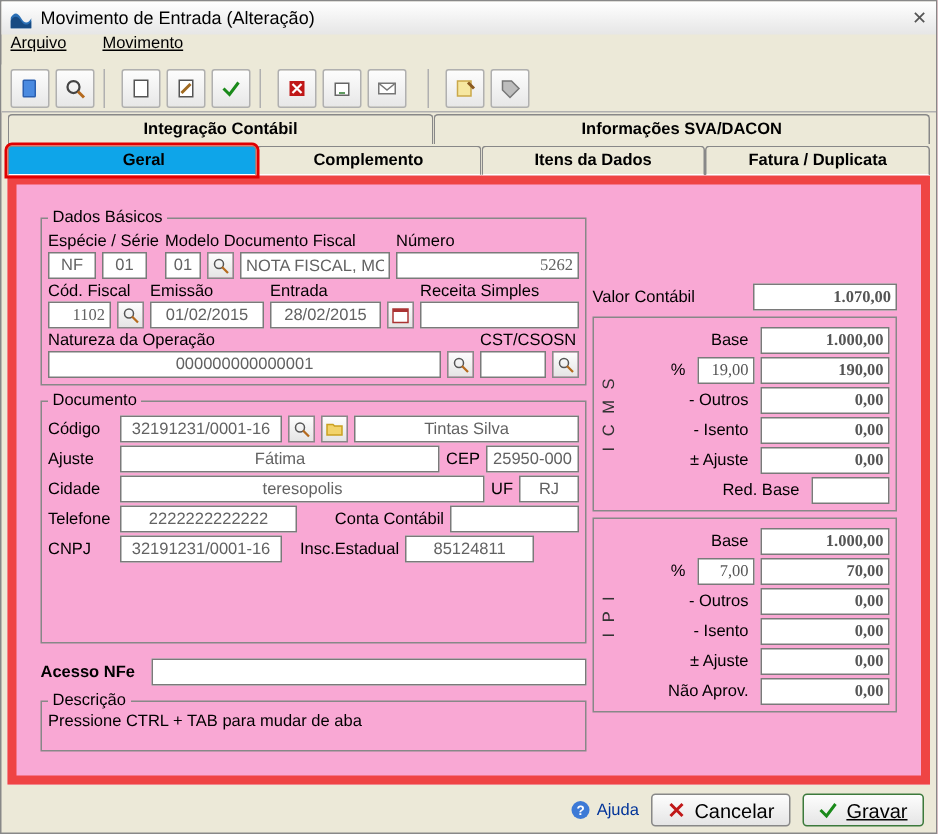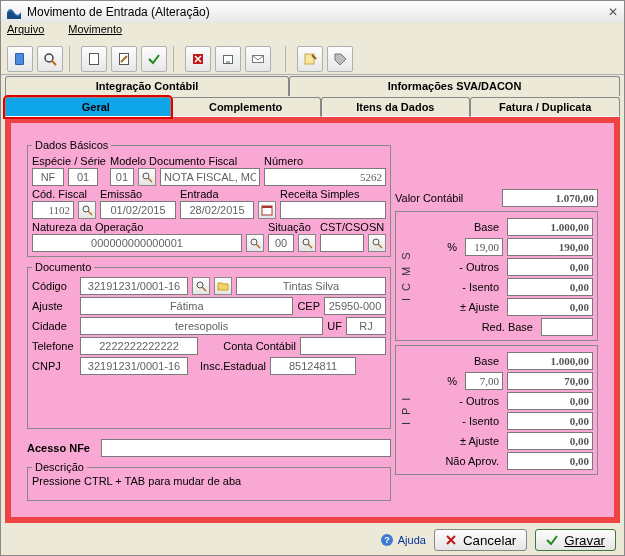--- a/index.html
+++ b/index.html
@@ -241,32 +241,20 @@
                 <input class="fld ro" style="flex: 1 1 0%;" value="000000000000001">
                 <button class="minibtn">
                     <svg width="12" height="12">
                       <circle cx="5" cy="5" r="3" fill="none" stroke="#555"></circle>
                       <line x1="7" y1="7" x2="11" y2="11" stroke="#b56a1e" stroke-width="1.5"></line>
                     </svg>
                   </button>
               </div>
             </div>
             <div class="blk">
-              <span class="lbltop">Situação</span>
-              <div class="row" style="margin-top:0">
-                <input class="fld ro" style="width: 26px;" value="00">
-                <button class="minibtn">
-                    <svg width="12" height="12">
-                      <circle cx="5" cy="5" r="3" fill="none" stroke="#555"></circle>
-                      <line x1="7" y1="7" x2="11" y2="11" stroke="#b56a1e" stroke-width="1.5"></line>
-                    </svg>
-                  </button>
-              </div>
-            </div>
-            <div class="blk">
               <span class="lbltop">CST/CSOSN</span>
               <div class="row" style="margin-top:0">
                 <input class="fld ro" style="width: 44px;" value="">
                 <button class="minibtn">
                     <svg width="12" height="12">
                       <circle cx="5" cy="5" r="3" fill="none" stroke="#555"></circle>
                       <line x1="7" y1="7" x2="11" y2="11" stroke="#b56a1e" stroke-width="1.5"></line>
                     </svg>
                   </button>
               </div>

